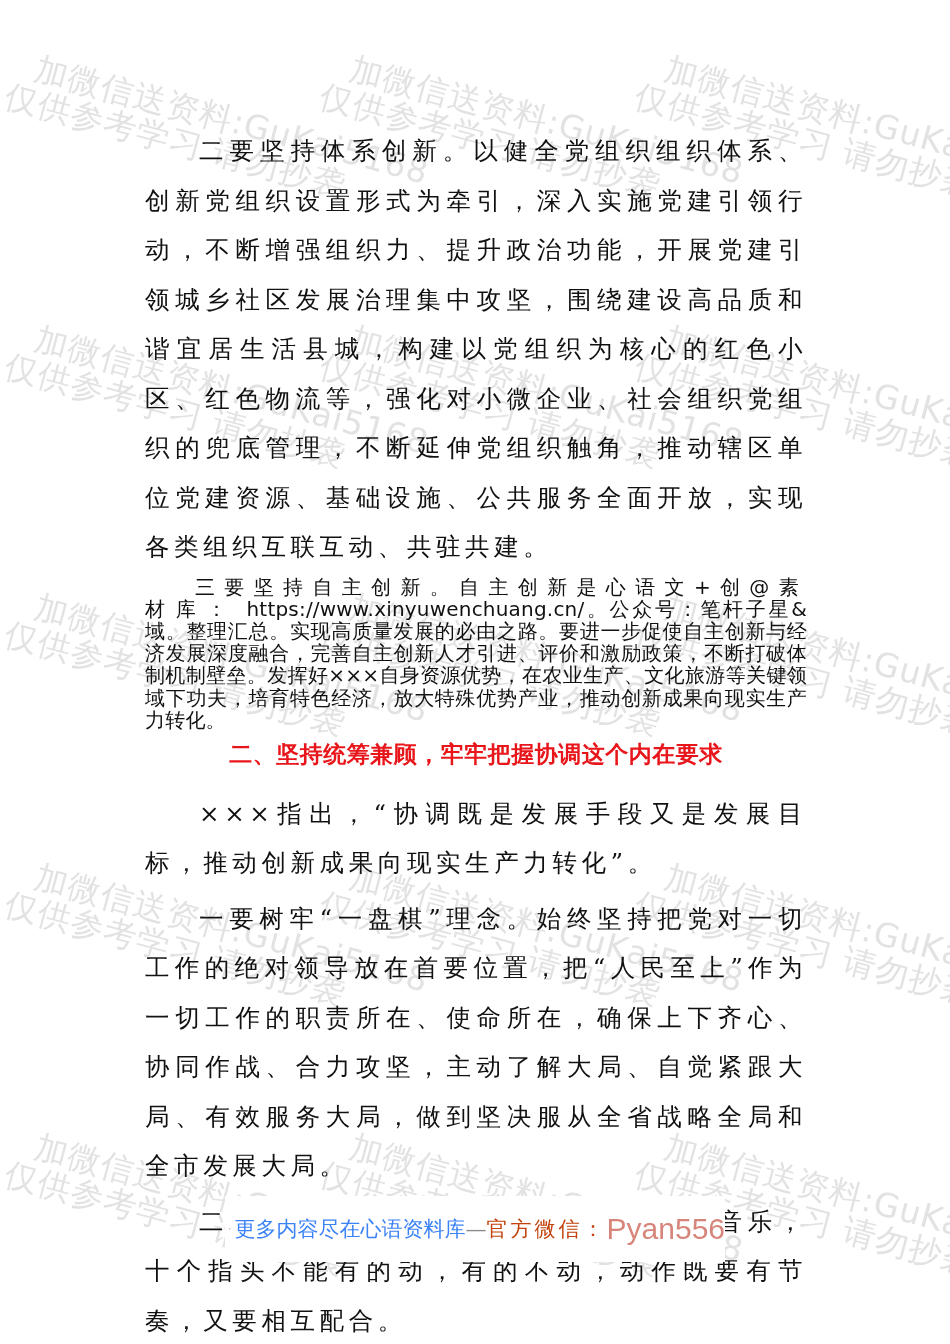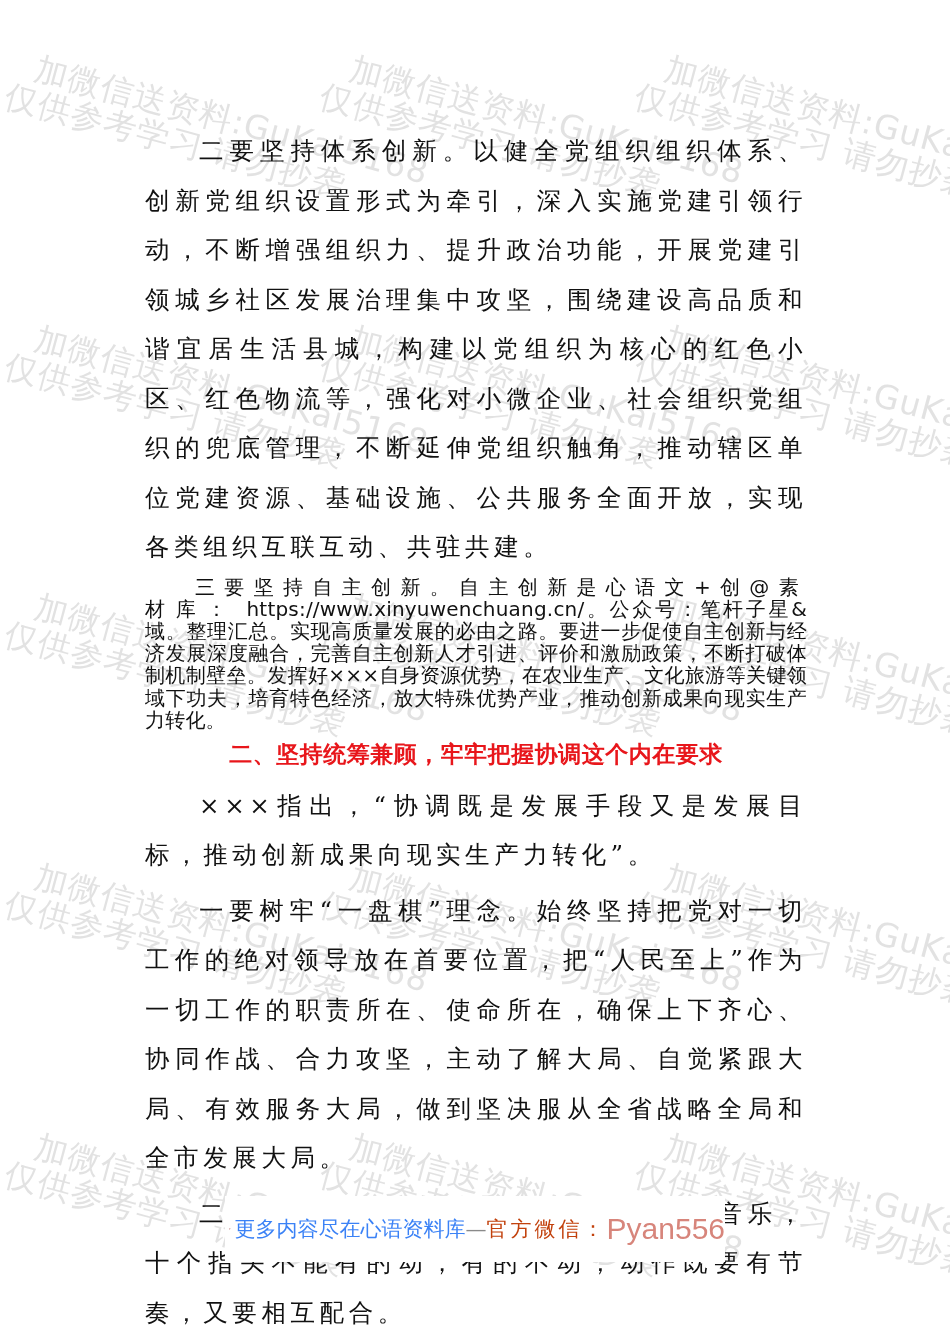--- a/index.html
+++ b/index.html
@@ -68,21 +68,21 @@
     letter-spacing: 0.2px;
   }
   .p-small .spaced { letter-spacing: 8.3px; }
   .heading-red {
     font-family: "DejaVu Sans", "Liberation Sans", sans-serif;
     color: #e8161b;
     font-size: 23px;
     line-height: 30px;
     font-weight: bold;
     text-align: center;
-    margin: 8px 0 12px 0;
+    margin: 8px 0 20px 0;
     letter-spacing: 0.5px;
   }
   .gap { height: 6px; }
 
   
   .footer {
     position: absolute;
     left: 225px;
     top: 1196px;
     width: 500px;

